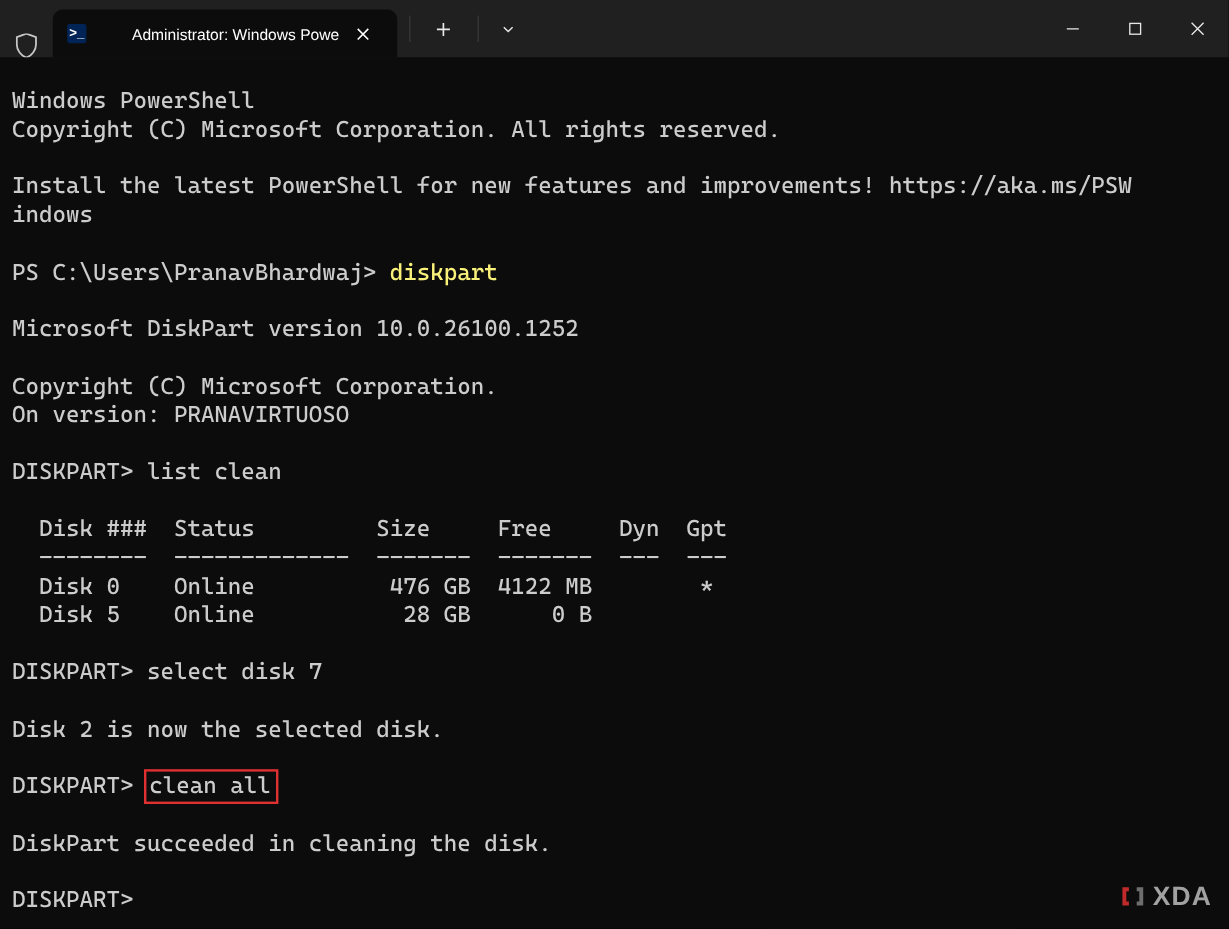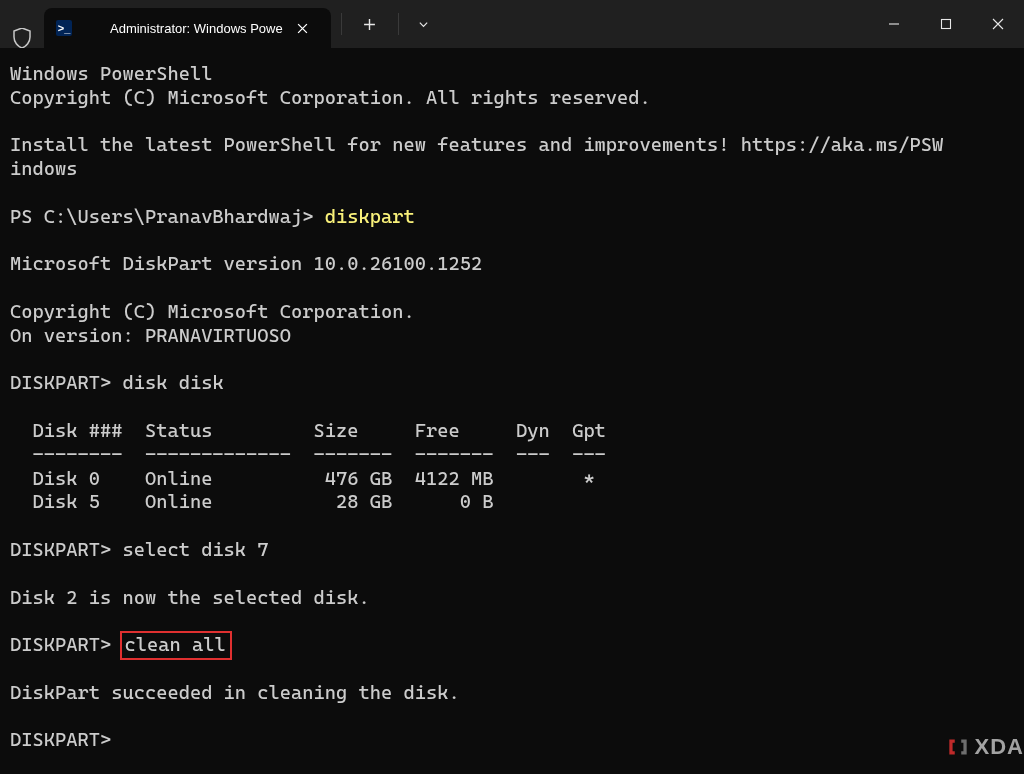--- a/index.html
+++ b/index.html
@@ -14,24 +14,24 @@
   .tab-title { font-size: 13px; color: #ffffff; flex:1; white-space: nowrap; overflow:hidden;margin-left:28px; }
   .tab-close { width:20px; height:20px; display:flex; align-items:center; justify-content:center; font-size:12px; color:#ffffff; border-radius:4px; }
   .after-tab { display:flex; align-items:center; height:48px; }
   .sep { width:1px; height:22px; background:#3a3a3a; margin: 0 10px; }
   .tb-btn { width:36px; height:34px; display:flex; align-items:center; justify-content:center; color:#e8e8e8; font-size:15px; border-radius:4px; }
   .tb-btn.small { width:30px; }
   .spacer { flex:1; }
   .win-controls { display:flex; align-items:stretch; }
   .win-btn { width:52px; display:flex; align-items:center; justify-content:center; color:#e8e8e8; }
   .win-btn svg { width:12px; height:12px; }
-  .terminal { flex:1; background:#0c0c0c; color:#cccccc; font-family: "Cascadia Mono","Consolas",monospace; font-size:19.2px; line-height:1.24; padding: 14px 10px; letter-spacing: 0px; white-space: pre; overflow:hidden; font-weight:500; }
+  .terminal { flex:1; background:#0c0c0c; color:#cccccc; font-family: "Cascadia Mono","Consolas",monospace; font-size:19.2px; line-height:1.24; padding: 24px 10px; letter-spacing: 0px; white-space: pre; overflow:hidden; font-weight:500; }
   .cmd { color: #f9f17a; }
   .highlight-box { border: 2.5px solid #e03030; padding: 0 4px 2px 2px; margin-left: -2px; margin-top: 24px;}
-  .watermark { position:absolute; right:0; bottom:14px; display:flex; align-items:center; gap:4px; opacity:0.85;justify-content:space-between; }
+  .watermark { position:absolute; right:14px; bottom:14px; display:flex; align-items:center; gap:4px; opacity:0.85;justify-content:space-between; }
   .watermark .logo { display:flex; }
   .watermark .txt { color:#bdbdbd; font-size:22px; font-weight:600; letter-spacing:1px; font-family:"Segoe UI",Arial,sans-serif; }
   .relwrap { position: relative; width:1024px; height:774px; }
 </style>
 </head>
 <body>
 <div class="relwrap">
 
 <div class="window">
   <div class="titlebar">
@@ -91,21 +91,21 @@
 <span>Install the latest PowerShell for new features and improvements! https://aka.ms/PSW
 indows</span>
 
 <span>PS C:\Users\PranavBhardwaj&gt; </span><span class="cmd">diskpart</span>
 
 <span>Microsoft DiskPart version 10.0.26100.1252</span>
 
 <span>Copyright (C) Microsoft Corporation.</span>
 <span>On version: PRANAVIRTUOSO</span>
 
-<span>DISKPART&gt; </span><span>disk disk</span>
+<span>DISKPART&gt; </span><span>list clean</span>
 
 <span>  Disk ###  Status         Size     Free     Dyn  Gpt</span>
 <span>  --------  -------------  -------  -------  ---  ---</span>
 <span>  Disk 0    Online          476 GB  4122 MB        *</span>
 <span>  Disk 5    Online           28 GB      0 B</span>
 
 <span>DISKPART&gt; </span><span>select disk 7</span>
 
 <span>Disk 2 is now the selected disk.</span>
 

